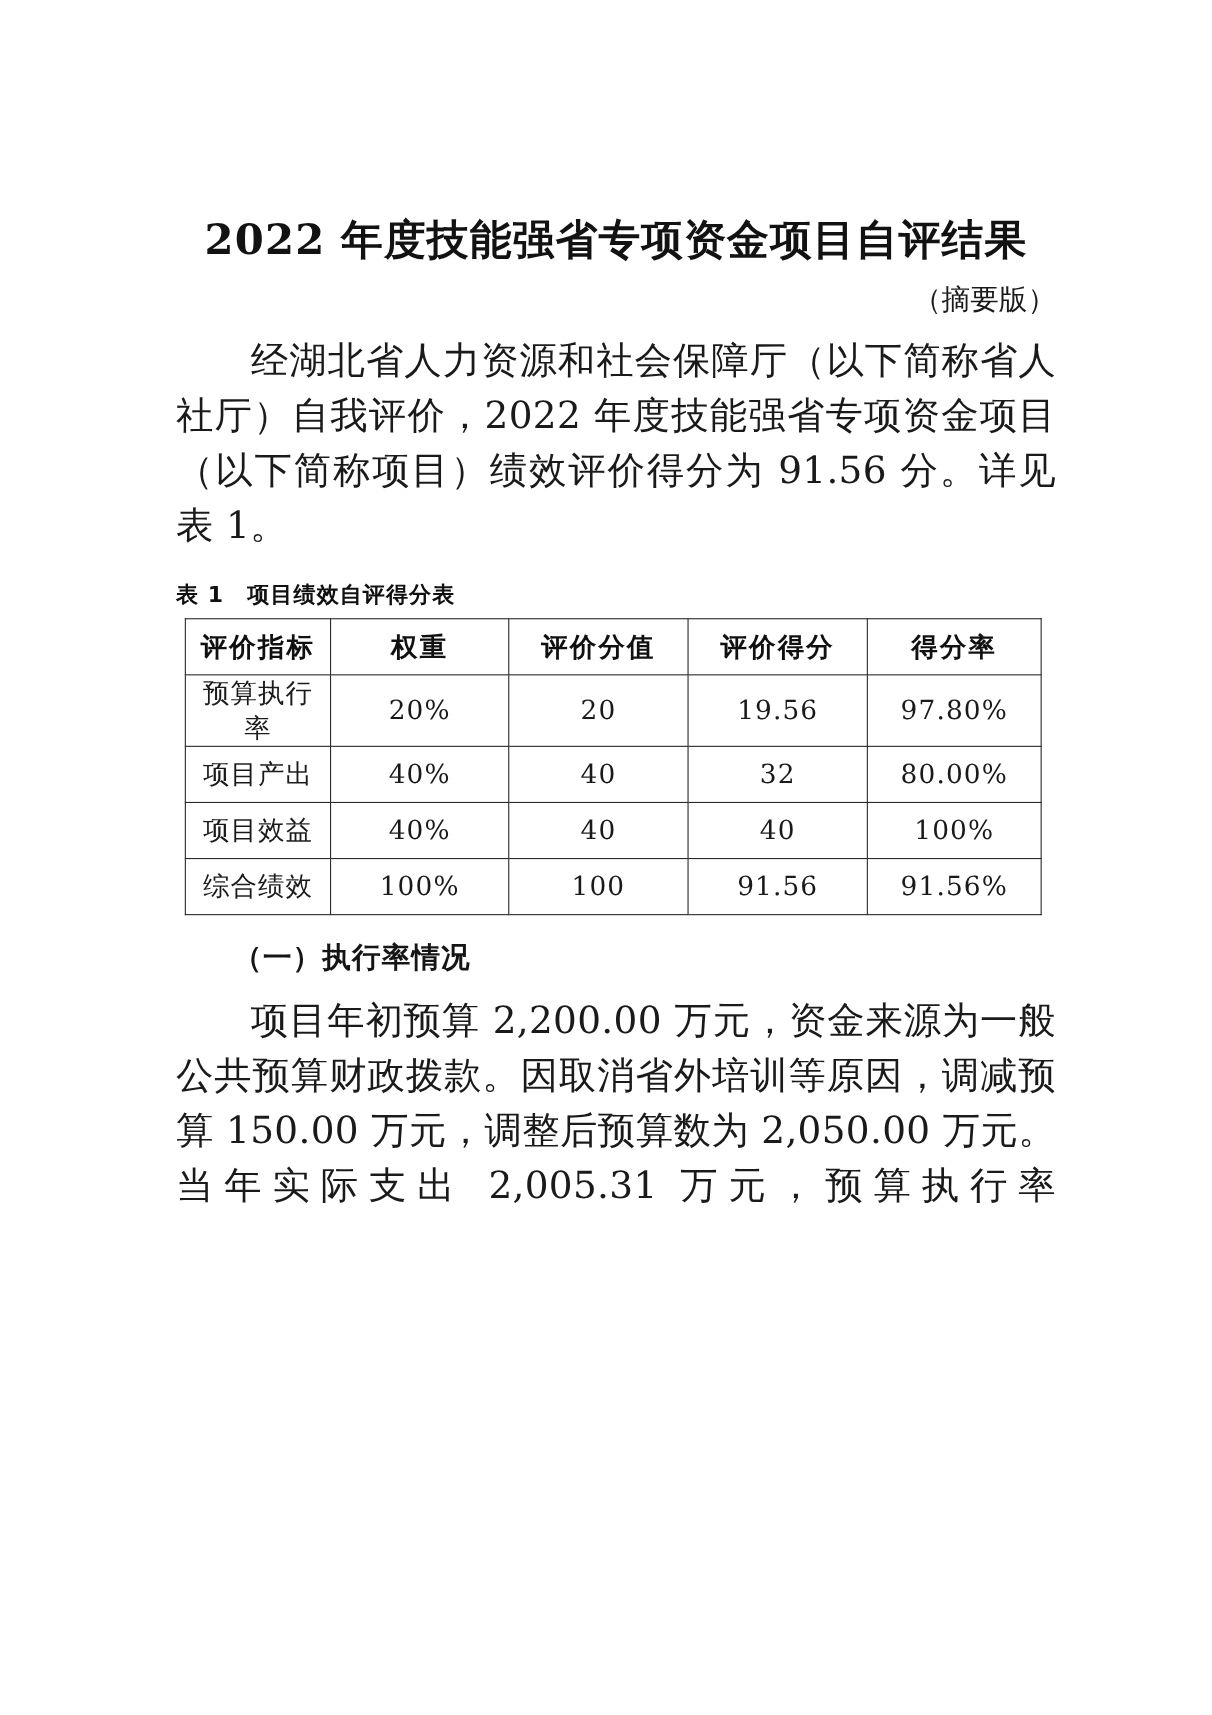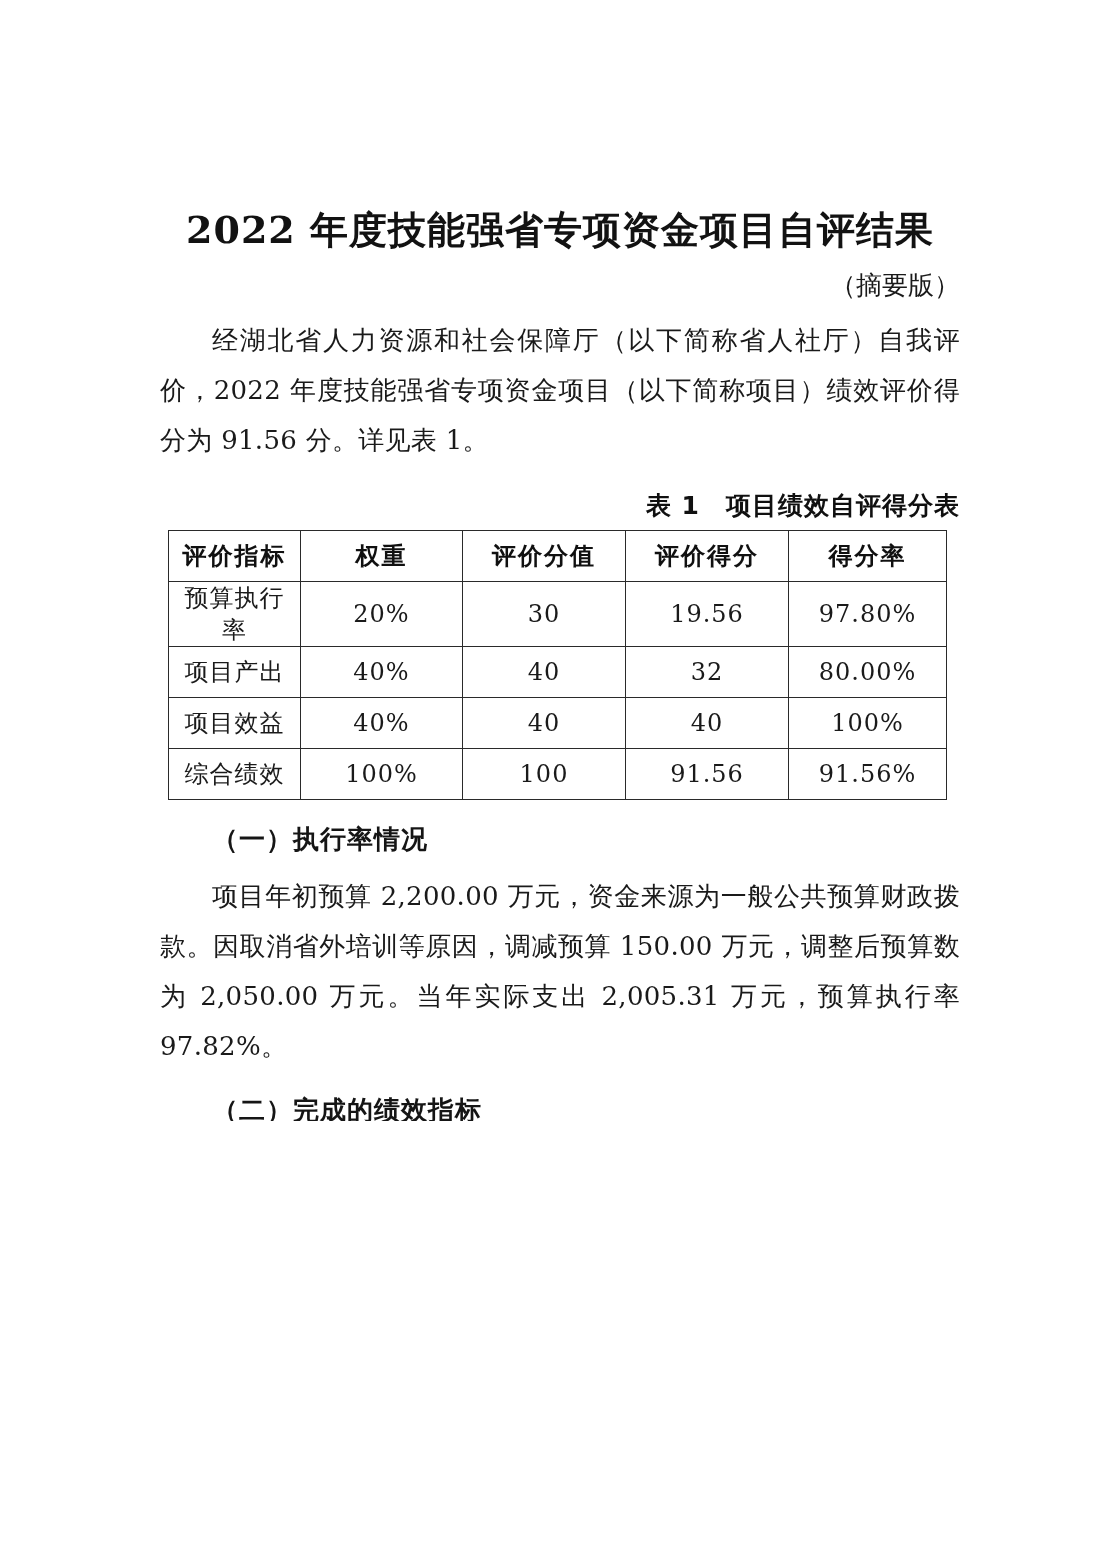--- a/index.html
+++ b/index.html
@@ -9,21 +9,21 @@
     background: #ffffff;
   }
   body {
     font-family: "DejaVu Serif", "Liberation Serif", serif;
     color: #1a1a1a;
   }
   .page {
     position: relative;
     width: 1102px;
     height: 1109px;
-    margin: 12px auto;
+    margin: 0 auto;
     background: #ffffff;
     overflow: hidden;
     box-sizing: border-box;
   }
   .content {
     position: absolute;
     left: 160px;
     top: 0;
     width: 800px;
   }
@@ -75,38 +75,38 @@
     letter-spacing: 1px;
     line-height: 1.35;
     color: #151515;
   }
 
   
   .para {
     margin: 0;
     padding-top: 14px;
     font-family: "DejaVu Serif", "Liberation Serif", serif;
-    font-size: 26px;
+    font-size: 34px;
     line-height: 50px;
     text-align: justify;
     text-justify: inter-ideograph;
     text-indent: 2em;
     color: #1a1a1a;
     letter-spacing: 0.3px;
   }
 
   
   .table-caption {
     margin: 0;
     padding-top: 24px;
     padding-bottom: 8px;
-    text-align: right;
+    text-align: left;
     font-family: "DejaVu Sans", "Liberation Sans", sans-serif;
     font-weight: bold;
-    font-size: 25px;
+    font-size: 20px;
     letter-spacing: 1px;
     color: #101010;
   }
   table.score-table {
     width: 778px;
     margin: 0 0 0 8px;
     border-collapse: collapse;
     table-layout: fixed;
   }
   table.score-table td,
@@ -179,21 +179,21 @@
           <th>权重</th>
           <th>评价分值</th>
           <th>评价得分</th>
           <th>得分率</th>
         </tr>
       </thead>
       <tbody>
         <tr>
           <td>预算执行率</td>
           <td>20%</td>
-          <td>30</td>
+          <td>20</td>
           <td>19.56</td>
           <td>97.80%</td>
         </tr>
         <tr>
           <td>项目产出</td>
           <td>40%</td>
           <td>40</td>
           <td>32</td>
           <td>80.00%</td>
         </tr>

